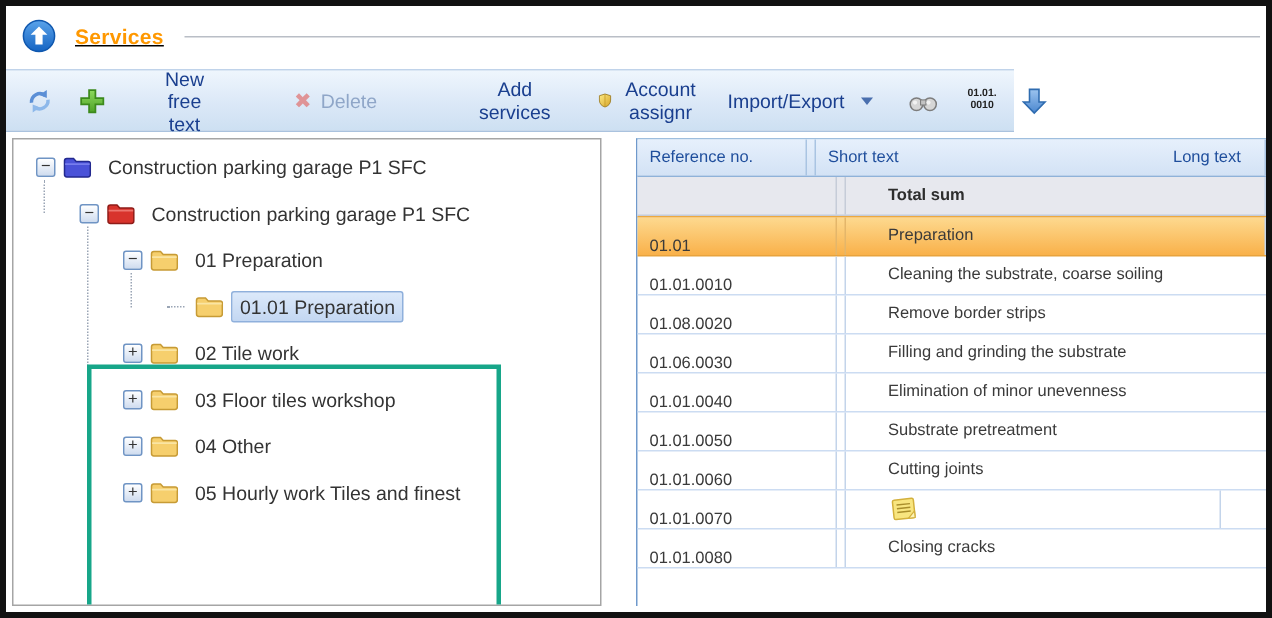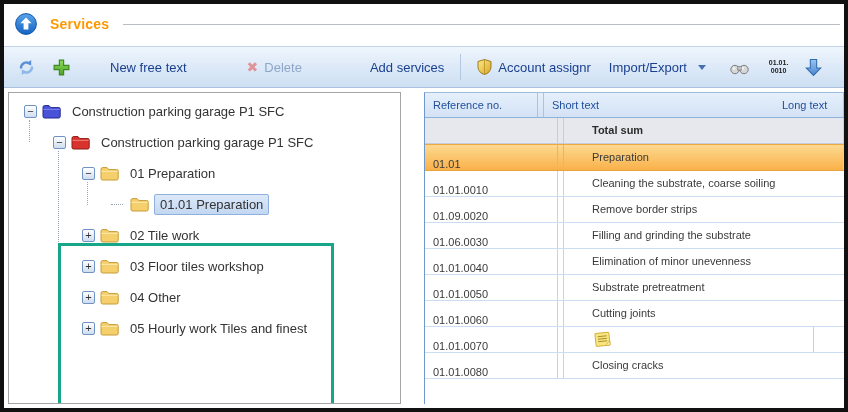--- a/index.html
+++ b/index.html
@@ -1,27 +1,27 @@
 <!DOCTYPE html>
 <html><head>
 <meta charset="utf-8">
 <style>
   * { box-sizing: border-box; margin: 0; padding: 0; }
   html,body { width:848px; height:412px; font-family:"Liberation Sans","DejaVu Sans",sans-serif; }
   body { background:#111; position:relative; }
   .frame { position:absolute; left:4px; top:4px; width:840px; height:404px; background:#fff; overflow:hidden; }
 
   
-  .titlebar { position:absolute; left:0; top:0; width:840px; height:40px; display:flex; align-items:center; padding-left:10px; background:#fff; }
+  .titlebar { position:absolute; left:0; top:0; width:840px; height:40px; display:flex; align-items:center; padding-left:10px; background:#fff;text-decoration:underline; }
   .up-circle { width:24px; height:24px; display:inline-flex; cursor:pointer; }
   .page-title { margin-left:12px; font-size:14px; font-weight:bold; color:#ff9800; letter-spacing:.2px; }
   .title-rule { flex:1; height:1px; background:#b9bec6; margin:0 4px 0 14px; }
 
   
-  .toolbar { position:absolute; left:0; top:42px; width:840px; height:42px;
+  .toolbar { position:absolute; left:0; top:42px; width:672px; height:42px;
     background:linear-gradient(#f0f6fd,#dcd9f6 2%,#dbe8f7 50%,#cfe0f3);
     background:linear-gradient(#eff6fd,#dbe8f7 55%,#cde0f2);
     border-top:1px solid #c0d3ea; border-bottom:1px solid #aac2de;
     display:flex; align-items:center; font-size:13px; color:#1a3f8f; }
   .tb-icon { display:inline-flex; align-items:center; justify-content:center; cursor:pointer; padding:3px; border-radius:3px; }
   .tb-btn { display:inline-flex; align-items:center; gap:6px; background:transparent; border:none; font:inherit; color:#1a3f8f; cursor:pointer; padding:4px 6px; border-radius:3px; }
   .tb-btn.disabled { color:#8fa6c8; cursor:default; }
   .x-icon { color:#e07f7f; font-size:14px; line-height:1; opacity:.8; }
   .tb-sep { width:1px; height:26px; background:#b3c8e2; margin:0 10px; }
   .caret { width:0; height:0; border-left:4px solid transparent; border-right:4px solid transparent; border-top:5px solid #4a6fae; margin-left:5px; }
@@ -266,21 +266,21 @@
     <div class="cell short">Cleaning the substrate, coarse soiling</div>
     <div class="cell long">
             <svg class="note-icon" width="19" height="19" viewBox="0 0 19 19">
     <rect x="2.5" y="2.8" width="14" height="13" rx="1.2" fill="#f8e57f" stroke="#d3b03c"></rect>
     <path d="M5 6.2 h9 M5 8.7 h9 M5 11.2 h9" stroke="#a98e2b" stroke-width="1"></path>
     <path d="M12 15.8 L16.5 15.8 L16.5 11.4 Z" fill="#fdf4b9" stroke="#d3b03c" stroke-width=".8"></path>
   </svg>
           </div>
   </div>
         <div class="trow normal">
-    <div class="cell ref">01.09.0020</div>
+    <div class="cell ref">01.08.0020</div>
     <div class="cell splitter"></div>
     <div class="cell short">Remove border strips</div>
     <div class="cell long">
             <svg class="note-icon" width="19" height="19" viewBox="0 0 19 19">
     <rect x="2.5" y="2.8" width="14" height="13" rx="1.2" fill="#f8e57f" stroke="#d3b03c"></rect>
     <path d="M5 6.2 h9 M5 8.7 h9 M5 11.2 h9" stroke="#a98e2b" stroke-width="1"></path>
     <path d="M12 15.8 L16.5 15.8 L16.5 11.4 Z" fill="#fdf4b9" stroke="#d3b03c" stroke-width=".8"></path>
   </svg>
           </div>
   </div>

